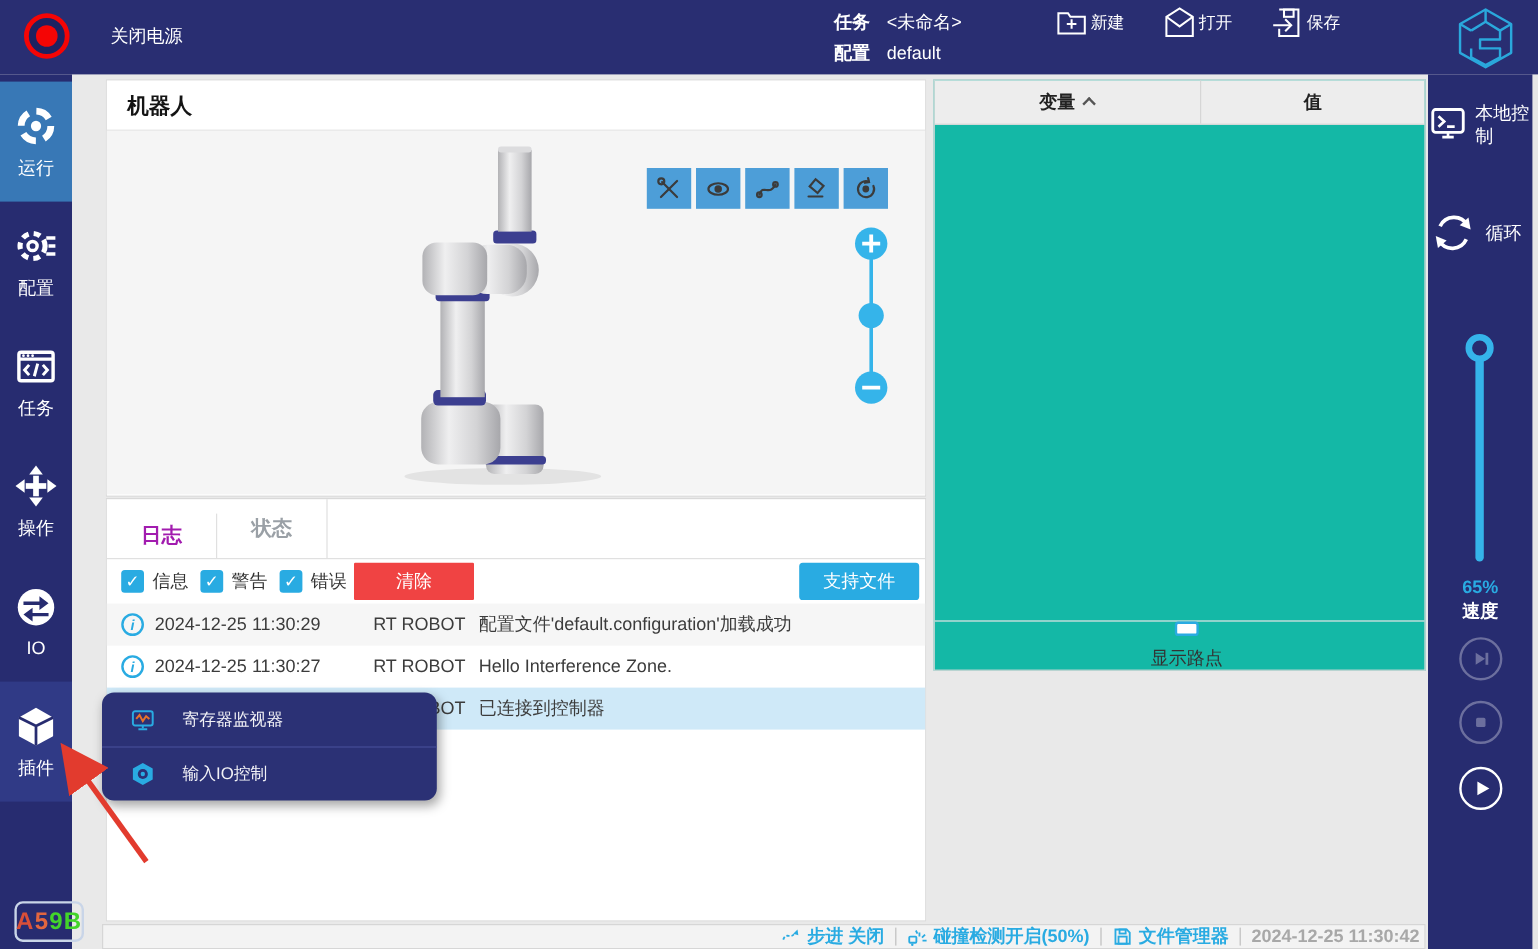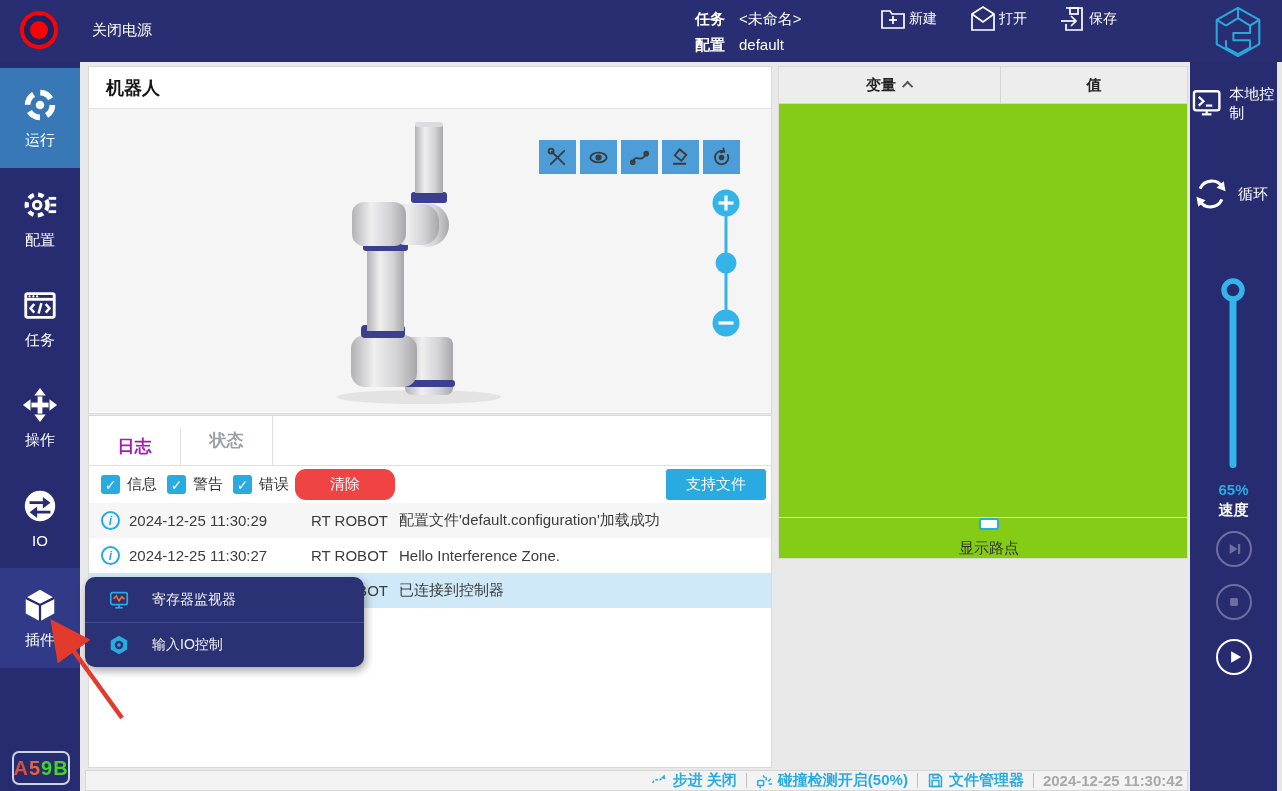--- a/index.html
+++ b/index.html
@@ -13,21 +13,21 @@
   .power-ring::after { content:""; width:18px; height:18px; border-radius:50%; background:#f50505; }
   .task-config { position:absolute; left:695px; top:6px; color:#fff; font-size:15px; line-height:26px; }
   .tc-row { display:flex; gap:14px; }
   .tc-label { font-weight:bold; }
   .header-actions { position:absolute; left:878px; top:4px; display:flex; gap:28px; }
   .action-btn { width:62px; display:flex; flex-direction:row; align-items:center; gap:1px; color:#fff; font-size:14px; cursor:pointer; }
   .action-btn svg { width:30px; height:30px; stroke:#fff; fill:none; stroke-width:1.7; }
   .logo-box { position:absolute; right:16px; top:4px; width:56px; height:56px; display:flex; align-items:center; justify-content:center; }
 
   
-  .left-sidebar { position:absolute; left:0; top:62px; width:80px; height:729px; background:#272c70; padding-top:6px; z-index:6; }
+  .left-sidebar { position:absolute; left:0; top:62px; width:60px; height:729px; background:#272c70; padding-top:6px; z-index:6; }
   .side-item { height:100px; display:flex; flex-direction:column; align-items:center; justify-content:center; gap:7px; color:#fff; font-size:15px; cursor:pointer; }
   .side-item svg { width:38px; height:38px; }
   .side-item.active { background:#3878b6; }
   .side-item.hovered { background:#303a86; }
   .version-badge { position:absolute; left:12px; bottom:6px; width:58px; height:34px; border:2px solid #c9d5e8; border-radius:7px; display:flex; align-items:center; justify-content:center; font-size:20px; font-weight:bold; letter-spacing:1px; }
   .bl-r { color:#d94f38; } .bl-o { color:#e1663f; } .bl-g { color:#43d42a; }
 
   
   .robot-panel { position:absolute; left:88px; top:66px; width:684px; height:348px; background:#fff; border:1px solid #d9d9d9; }
   .panel-title { height:42px; line-height:42px; padding-left:17px; font-size:18px; font-weight:bold; color:#141414; border-bottom:1px solid #e3e3e3; }
@@ -39,40 +39,40 @@
 
   
   .log-panel { position:absolute; left:88px; top:415px; width:684px; height:353px; background:#fff; border:1px solid #d9d9d9; }
   .tab-row { height:50px; border-bottom:1px solid #e0e0e0; display:flex; }
   .tab { width:92px; display:flex; align-items:center; justify-content:center; font-size:17px; font-weight:bold; border-right:1px solid #e0e0e0; cursor:pointer; }
   .tab.active { color:#a21caf;margin-top:12px; }
   .tab.inactive { color:#9aa0a6; }
   .filter-row { position:relative; height:37px; display:flex; align-items:center; padding-left:12px; gap:10px; }
   .chk { display:flex; align-items:center; gap:7px; font-size:15px; color:#333; cursor:pointer; }
   .chk-box { width:19px; height:19px; background:#29abe2; border-radius:3px; color:#fff; font-size:14px; display:flex; align-items:center; justify-content:center; }
-  .clear-btn { position:absolute; left:206px; top:3px; width:100px; height:31px; background:#f04343; color:#fff; border-radius:11px; font-size:15px; display:flex; align-items:center; justify-content:center; cursor:pointer; }
+  .clear-btn { position:absolute; left:206px; top:3px; width:100px; height:31px; background:#f04343; color:#fff; border-radius:1px; font-size:15px; display:flex; align-items:center; justify-content:center; cursor:pointer; }
   .support-btn { position:absolute; right:5px; top:3px; width:100px; height:31px; background:#29abe2; color:#fff; border-radius:3px; font-size:15px; display:flex; align-items:center; justify-content:center; cursor:pointer; }
   .log-row { height:35px; display:flex; align-items:center; font-size:15px; color:#3c3c3c; cursor:pointer; }
   .log-row.odd { background:#f6f6f6; }
   .log-row.selected { background:#cfe9f8; }
   .lr-icon { margin-left:12px; width:19px; height:19px; border:2px solid #29abe2; border-radius:50%; color:#29abe2; font-size:12px; font-weight:bold; font-style:italic; display:flex; align-items:center; justify-content:center; flex:none; }
   .lr-time { width:182px; margin-left:9px; flex:none; }
   .lr-source { width:88px; flex:none; }
   .lr-msg { flex:1; }
 
   
   .context-menu { position:absolute; left:85px; top:577px; width:279px; background:#2b3175; z-index:30; box-shadow:2px 4px 9px rgba(0,0,0,.35);border-radius:10px; }
   .menu-item { height:45px; display:flex; align-items:center; gap:22px; padding-left:23px; color:#f2f2f6; font-size:14px; cursor:pointer; }
   .menu-item + .menu-item { border-top:1px solid #454c97; }
   .menu-item svg { width:22px; height:22px; flex:none; }
 
   .annotation-arrow { position:absolute; left:38px; top:606px; width:100px; height:122px; z-index:40; pointer-events:none; }
 
   
-  .vars-panel { position:absolute; left:778px; top:66px; width:410px; height:493px; background:#84cc16; border:1px solid #d9d9d9;text-align:center; }
+  .vars-panel { position:absolute; left:778px; top:66px; width:410px; height:493px; background:#14b8a6; border:1px solid #d9d9d9;text-align:center; }
   .vars-header { height:37px; display:flex; background:#ededed; border-bottom:1px solid #d6d6d6; }
   .vh-cell { display:flex; align-items:center; justify-content:center; gap:9px; font-size:15px; font-weight:bold; color:#222; cursor:pointer; }
   .vh-cell.c1 { width:222px; border-right:1px solid #d6d6d6; }
   .vh-cell.c2 { flex:1; }
   .caret-up { width:8px; height:8px; border-left:2px solid #555; border-top:2px solid #555; transform:rotate(45deg) translateY(2px); }
   .waypoints-row { position:absolute; left:0; right:0; bottom:0; height:41px; border-top:1px solid #e4e4e4; display:flex; align-items:center; padding-left:12px; gap:9px; font-size:15px; color:#333;flex-direction:column; }
   .wp-box { width:20px; height:20px; border:2px solid #29abe2; border-radius:3px; background:#fff; cursor:pointer; }
 
   
   .status-bar { position:absolute; left:85px; top:770px; width:1103px; height:21px; background:#f3f3f3; border:1px solid #d6d6d6; display:flex; align-items:center; justify-content:flex-end; gap:9px; padding-right:4px; font-size:15px; font-weight:bold; color:#29abe2; }

